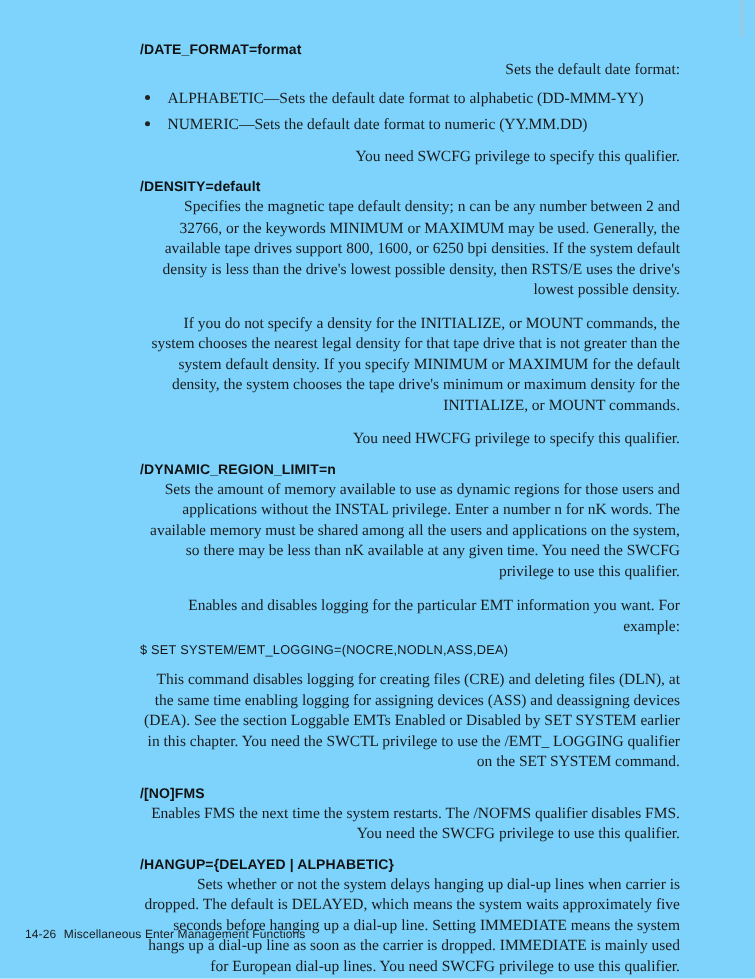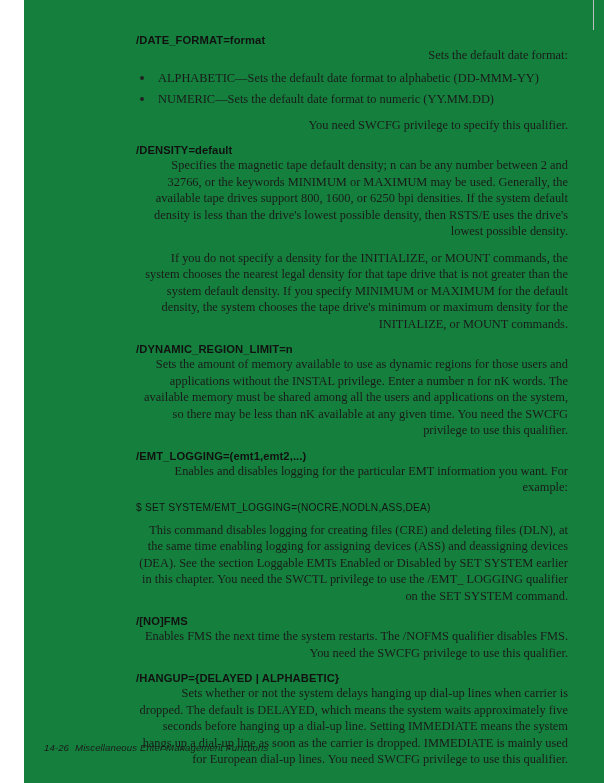--- a/index.html
+++ b/index.html
@@ -11,22 +11,21 @@
     width: 604px;
     height: 783px;
     position: relative;
     font-family: "Liberation Serif", serif;
     color: #1a1a1a;
     overflow: hidden;
   }
   .page {
     position: absolute;
     inset: 0;
-    background: #15803d;
-    margin-left: 24px;
+    background: #7dd3fc;
   }
   
   .edge-rule {
     position: absolute;
     top: 0;
     right: 10px;
     width: 1px;
     height: 30px;
     background: #bdbdbd;
   }
@@ -96,21 +95,20 @@
     font-size: 9.6px;
     color: #1a1a1a;
     letter-spacing: 0.1px;
   }
   .footer .pagenum {
     margin-right: 6px;
   }
   .footer-wrap {
     display: flex;
     align-items: center;
-    font-style: italic;
   }
 </style>
 </head>
 <body>
 
 <div class="page">
   <div class="edge-rule"></div>
 
   <div class="content">
 
@@ -127,29 +125,29 @@
           <span>NUMERIC—Sets the default date format to numeric (YY.MM.DD)</span>
         </li>
       </ul>
       <p class="body">You need SWCFG privilege to specify this qualifier.</p>
     </div>
 
     <div class="sec">
       <h3 class="qual">/DENSITY=default</h3>
       <p class="body">Specifies the magnetic tape default density; n can be any number between 2 and 32766, or the keywords MINIMUM or MAXIMUM may be used. Generally, the available tape drives support 800, 1600, or 6250 bpi densities. If the system default density is less than the drive's lowest possible density, then RSTS/E uses the drive's lowest possible density.</p>
       <p class="body">If you do not specify a density for the INITIALIZE, or MOUNT commands, the system chooses the nearest legal density for that tape drive that is not greater than the system default density. If you specify MINIMUM or MAXIMUM for the default density, the system chooses the tape drive's minimum or maximum density for the INITIALIZE, or MOUNT commands.</p>
+      <p class="body">You need HWCFG privilege to specify this qualifier.</p>
     </div>
 
     <div class="sec">
       <h3 class="qual">/DYNAMIC_REGION_LIMIT=n</h3>
       <p class="body">Sets the amount of memory available to use as dynamic regions for those users and applications without the INSTAL privilege. Enter a number n for nK words. The available memory must be shared among all the users and applications on the system, so there may be less than nK available at any given time. You need the SWCFG privilege to use this qualifier.</p>
     </div>
 
     <div class="sec">
-      <h3 class="qual">/EMT_LOGGING=(emt1,emt2,...)</h3>
       <p class="body tight">Enables and disables logging for the particular EMT information you want. For example:</p>
       <p class="mono-line">$  SET SYSTEM/EMT_LOGGING=(NOCRE,NODLN,ASS,DEA)</p>
       <p class="body">This command disables logging for creating files (CRE) and deleting files (DLN), at the same time enabling logging for assigning devices (ASS) and deassigning devices (DEA). See the section Loggable EMTs Enabled or Disabled by SET SYSTEM earlier in this chapter. You need the SWCTL privilege to use the /EMT_ LOGGING qualifier on the SET SYSTEM command.</p>
     </div>
 
     <div class="sec">
       <h3 class="qual">/[NO]FMS</h3>
       <p class="body">Enables FMS the next time the system restarts. The /NOFMS qualifier disables FMS. You need the SWCFG privilege to use this qualifier.</p>
     </div>
 

